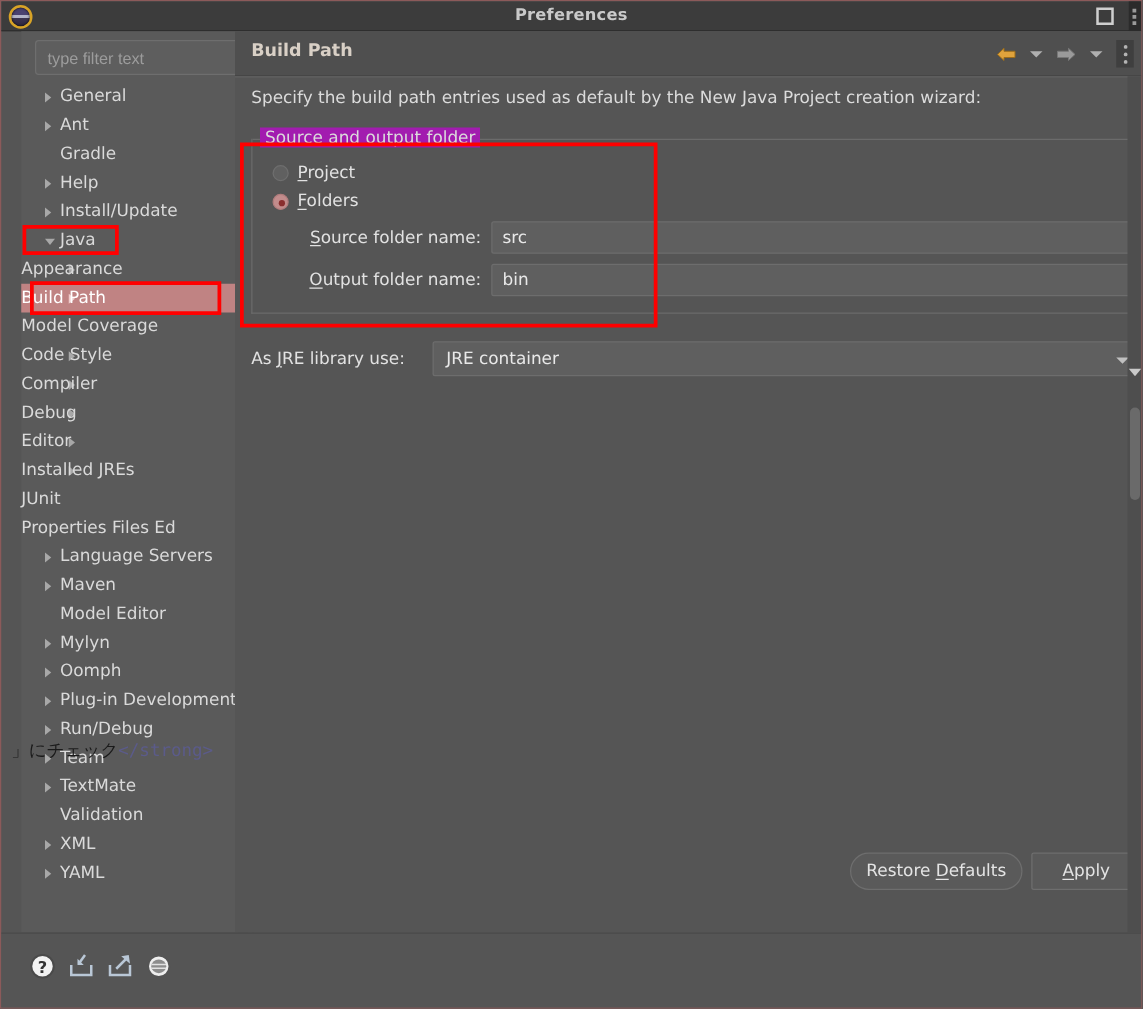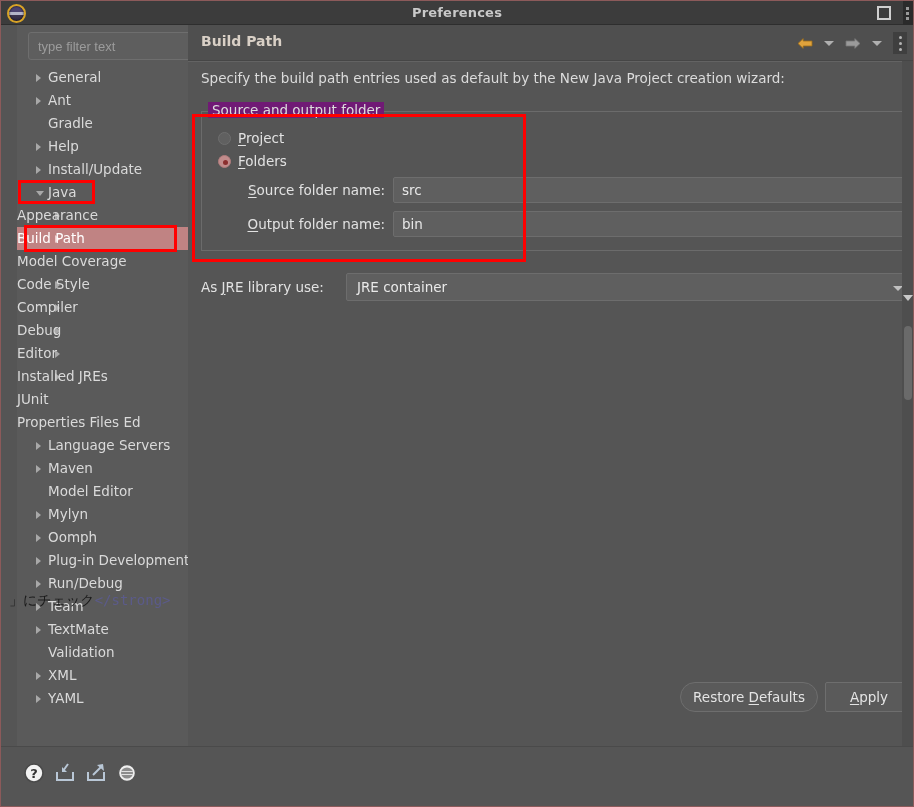--- a/index.html
+++ b/index.html
@@ -248,21 +248,21 @@
     content: "";
     position: absolute;
     left: 0; top: 0;
     width: 6px; height: 1px;
     background: #6b6b6b;
   }
   .group-title {
     position: absolute;
     left: 6px; top: -9px;
     padding: 0 4px;
-    background: #701a75;
+    background: #a21caf;
     font-size: 13.5px;
     color: #dcdcdc;
     white-space: nowrap;
   }
   .group-rule {
     position: absolute;
     left: 174px; top: 0;
     width: 538px; height: 1px;
     background: #6b6b6b;
   }

